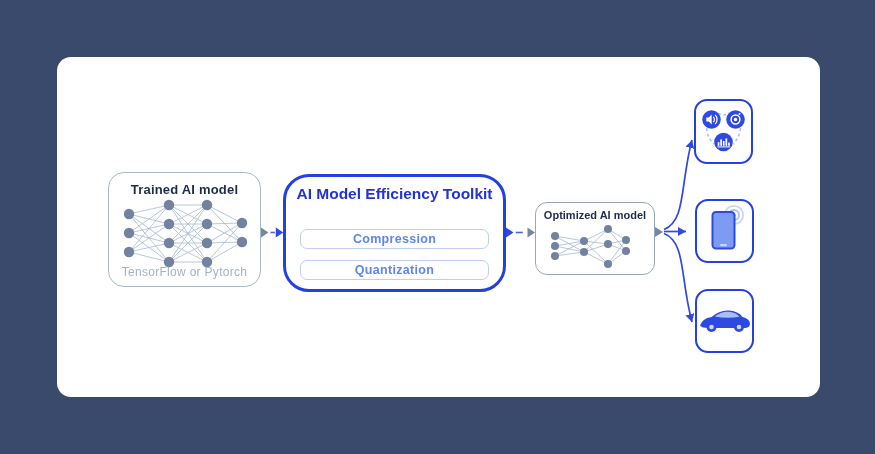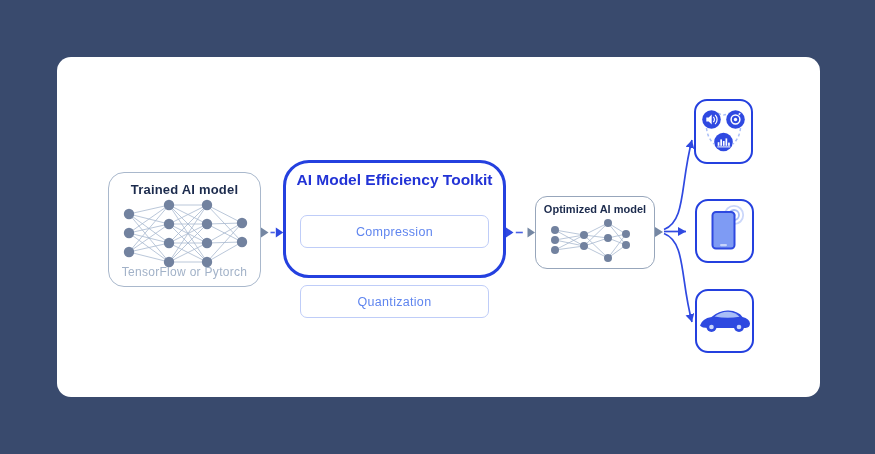--- a/index.html
+++ b/index.html
@@ -9,23 +9,23 @@
   .card { position:absolute; left:57px; top:57px; width:763px; height:340px; background:#FFFFFF; border-radius:14px; }
 
   .box { position:absolute; background:#fff; }
   .trained-box { left:108px; top:172px; width:153px; height:115px; border:1.5px solid #A9B8CC; border-radius:16px; }
   .trained-title { position:absolute; top:9px; left:0; right:0; text-align:center; font-size:13px; font-weight:700; color:#1C2B4D; letter-spacing:.2px; }
   .trained-net { position:absolute; left:0; top:24px; }
   .trained-caption { position:absolute; bottom:7px; left:0; right:0; text-align:center; font-size:12px; color:#A2B2C8; letter-spacing:.3px; }
 
   .aimet-box { left:283px; top:170px; width:223px; height:118px; border:3px solid #2440DF; border-radius:26px; }
   .aimet-title { position:absolute; top:7px; left:0; right:0; text-align:center; font-size:15.5px; line-height:19px; font-weight:700; color:#2233D6; }
-  .pill { position:absolute; left:14px; width:189px; height:33px; border:1.5px solid #BFCDF8; border-radius:7px; display:flex; align-items:center; justify-content:center; font-size:12.5px; font-weight:400; color:#5F85EF; letter-spacing:.3px; background:#fff; cursor:pointer; }
+  .pill { position:absolute; left:14px; width:189px; height:20px; border:1.5px solid #BFCDF8; border-radius:7px; display:flex; align-items:center; justify-content:center; font-size:12.5px; font-weight:700; color:#5F85EF; letter-spacing:.3px; background:#fff; cursor:pointer; }
   .pill-compression { top:52px; }
-  .pill-quantization { top:83px;margin-top:39px; }
+  .pill-quantization { top:83px; }
 
   .optimized-box { left:535px; top:196px; width:120px; height:73px; border:1.5px solid #97A6BB; border-radius:12px; }
   .optimized-title { position:absolute; top:6px; left:0; right:0; text-align:center; font-size:11px; font-weight:700; color:#1C2B4D; }
   .optimized-net { position:absolute; left:0; top:0; }
 
   .use-box { position:absolute; width:59px; border:2px solid #2440DF; border-radius:13px; background:#fff; }
   .use-box-media { left:694px; top:99px;  height:65px; }
   .use-box-phone { left:695px; top:199px; height:64px; }
   .use-box-car   { left:695px; top:289px; height:64px; }
   .use-box svg { position:absolute; left:0; top:0; }
@@ -87,29 +87,29 @@
           <circle cx="98" cy="8" r="5.2" fill="#72829F"></circle>
           <circle cx="98" cy="27" r="5.2" fill="#72829F"></circle>
           <circle cx="98" cy="46" r="5.2" fill="#72829F"></circle>
           <circle cx="98" cy="65" r="5.2" fill="#72829F"></circle>
           <circle cx="133" cy="26" r="5.2" fill="#72829F"></circle>
           <circle cx="133" cy="45" r="5.2" fill="#72829F"></circle>
         </svg>
       <div class="trained-caption">TensorFlow or Pytorch</div>
     </div>
 
-    <div class="box aimet-box" style="left:226px;top:103px;padding-left:14px;">
+    <div class="box aimet-box" style="left:226px;top:117px;padding-left:14px;">
       <div class="aimet-title">
         <div>AI Model Efficiency Toolkit</div>
       </div>
       <div class="pill pill-compression">Compression</div>
       <div class="pill pill-quantization">Quantization</div>
     </div>
 
-    <div class="box optimized-box" style="left:478px;top:139px;">
+    <div class="box optimized-box" style="left:478px;top:145px;">
       <svg id="net-optimized" class="optimized-net" width="120" height="73" viewBox="0 0 120 73">
           <line x1="19" y1="33" x2="48" y2="38" stroke="#A8B9CF" stroke-width="0.8"></line>
           <line x1="19" y1="33" x2="48" y2="49" stroke="#A8B9CF" stroke-width="0.8"></line>
           <line x1="19" y1="43" x2="48" y2="38" stroke="#A8B9CF" stroke-width="0.8"></line>
           <line x1="19" y1="43" x2="48" y2="49" stroke="#A8B9CF" stroke-width="0.8"></line>
           <line x1="19" y1="53" x2="48" y2="38" stroke="#A8B9CF" stroke-width="0.8"></line>
           <line x1="19" y1="53" x2="48" y2="49" stroke="#A8B9CF" stroke-width="0.8"></line>
           <line x1="48" y1="38" x2="72" y2="26" stroke="#A8B9CF" stroke-width="0.8"></line>
           <line x1="48" y1="38" x2="72" y2="41" stroke="#A8B9CF" stroke-width="0.8"></line>
           <line x1="48" y1="38" x2="72" y2="61" stroke="#A8B9CF" stroke-width="0.8"></line>

